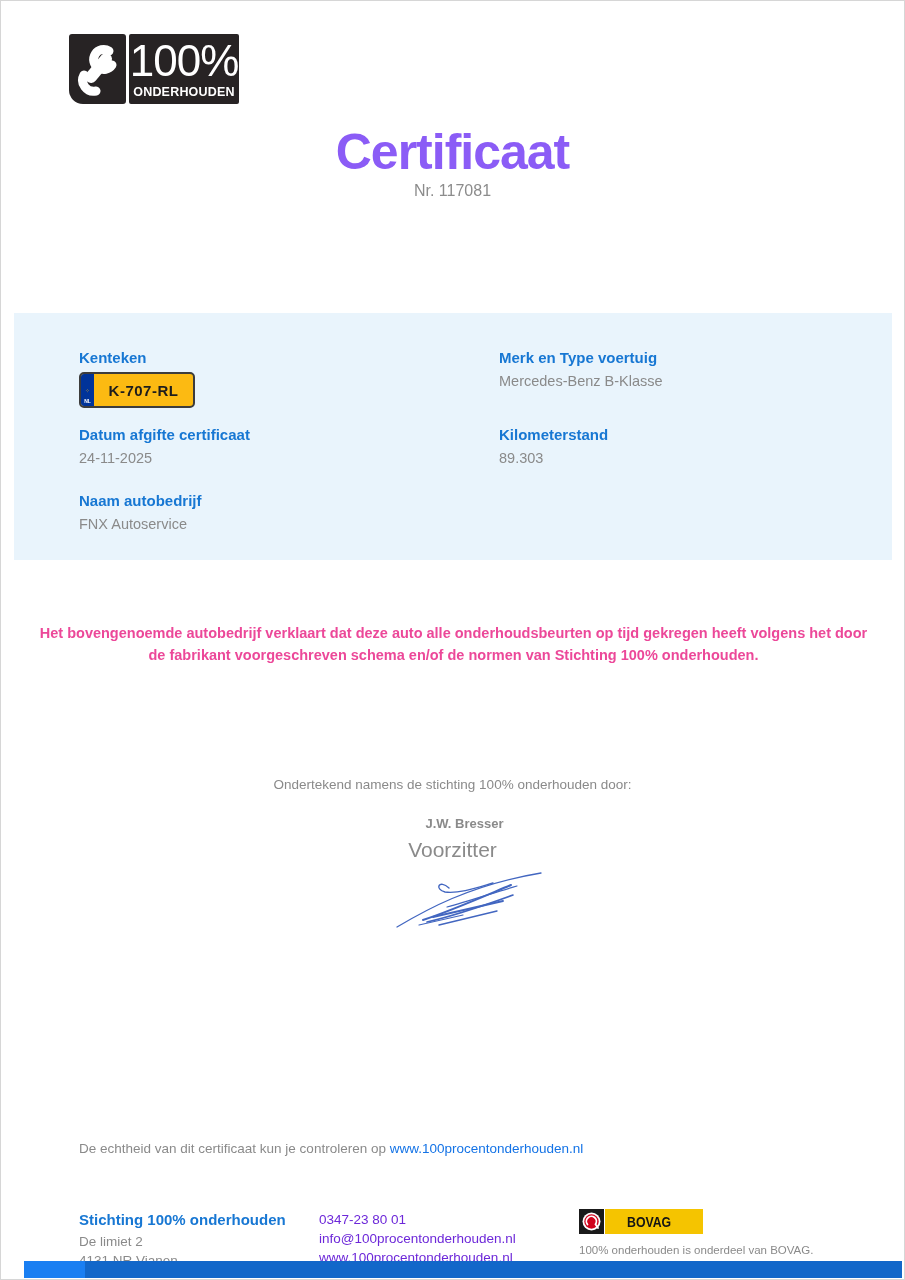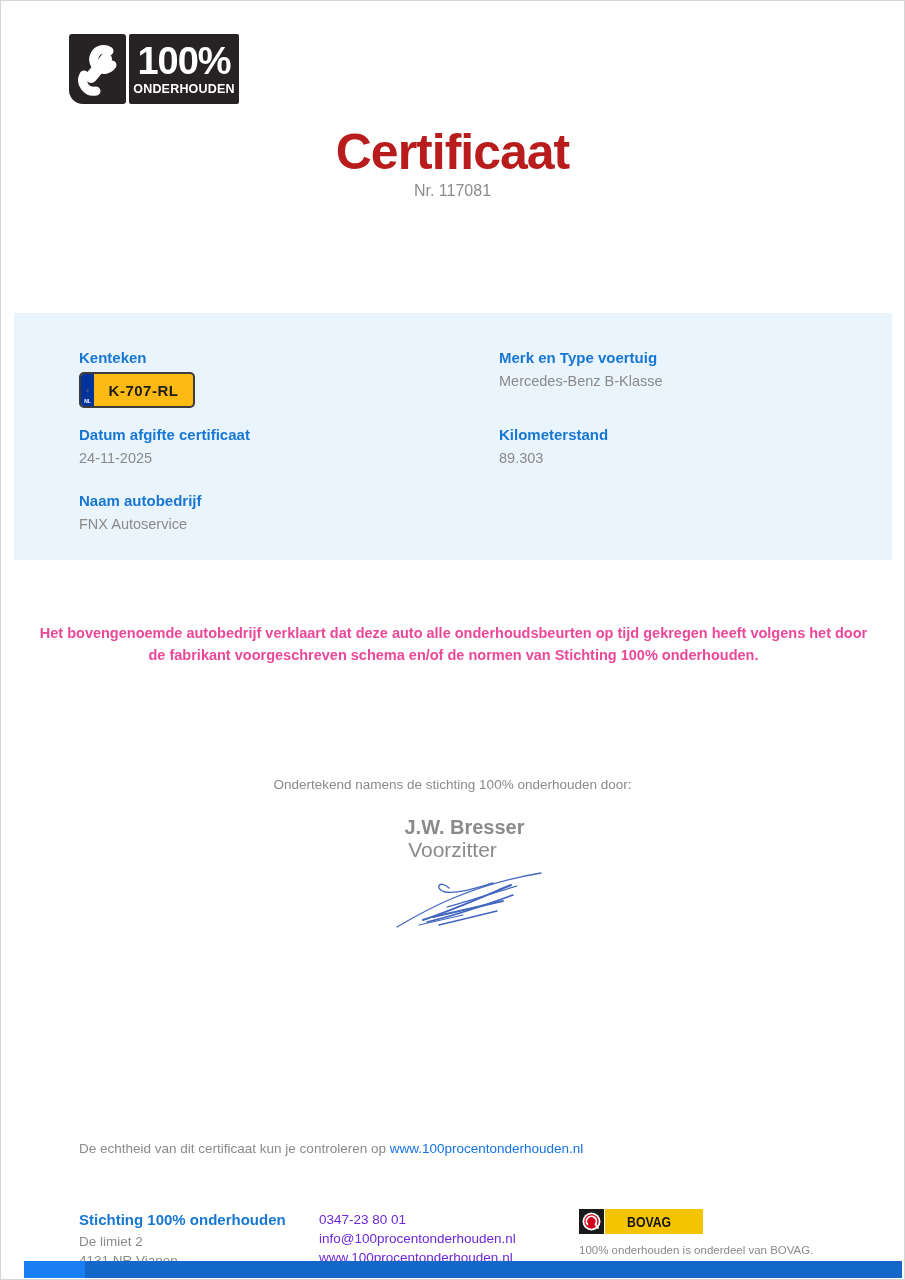--- a/index.html
+++ b/index.html
@@ -14,26 +14,26 @@
   .logo { position:absolute; left:68px; top:33px; display:flex; gap:3px; }
   .logo-wrench-box {
     width:57px; height:70px; background:var(--logo-dark,#272324);
     border-radius:3px 3px 3px 14px; display:flex; align-items:center; justify-content:center;
   }
   .logo-text-box {
     width:110px; height:70px; background:var(--logo-dark,#272324);
     color:#fff; display:flex; flex-direction:column; align-items:center; justify-content:center;
     border-radius:2px;
   }
-  .logo-percent { font-size:38px; font-weight:bold; line-height:1; letter-spacing:-1px; }
+  .logo-percent { font-size:44px; font-weight:normal; line-height:1; letter-spacing:-1px; }
   .logo-name { font-size:12.5px; font-weight:bold; line-height:1; margin-top:3px; letter-spacing:0.2px; }
 
   
   .title { position:absolute; top:122px; left:0; width:100%; text-align:center;
-           font-size:50px; font-weight:bold; color:#b91c1c; letter-spacing:-1px; }
+           font-size:50px; font-weight:bold; color:#8b5cf6; letter-spacing:-1px; }
   .subtitle { position:absolute; top:181px; left:0; width:100%; text-align:center;
               font-size:16px; color:#8c8c8c; }
 
   
   .panel {
     position:absolute; left:13px; top:281px; width:878px; height:247px;
     background:var(--panel-bg,#e9f4fc);
     padding:36px 0 0 65px;
     display:grid; grid-template-columns:420px auto; grid-template-rows:77px 66px auto;margin-top:31px;
   }
@@ -57,21 +57,21 @@
   
   .statement {
     position:absolute; top:621px; left:35px; width:835px; text-align:center;
     font-size:14.5px; font-weight:bold; color:#ec4899; line-height:1.55;
   }
 
   
   .sign-intro { position:absolute; top:776px; left:0; width:100%; text-align:center;
                 font-size:13.5px; color:#8a8a8a; }
   .sign-name  { position:absolute; top:815px; left:0; width:100%; text-align:center;
-                font-size:20px; font-weight:bold; color:#8a8a8a;padding-left:24px; }
+                font-size:13px; font-weight:bold; color:#8a8a8a;padding-left:24px; }
   .sign-role  { position:absolute; top:837px; left:0; width:100%; text-align:center;
                 font-size:21px; font-weight:normal; color:#8a8a8a; }
   .signature  { position:absolute; left:388px; top:858px; }
 
   
   .verify { position:absolute; left:78px; top:1140px; font-size:13.5px; color:#8a8a8a; }
   .verify a { color:#1473e6; text-decoration:none; }
 
   
   .footer-org { position:absolute; left:78px; top:1208px; font-size:13.5px; color:#8a8a8a; line-height:1.42; }

